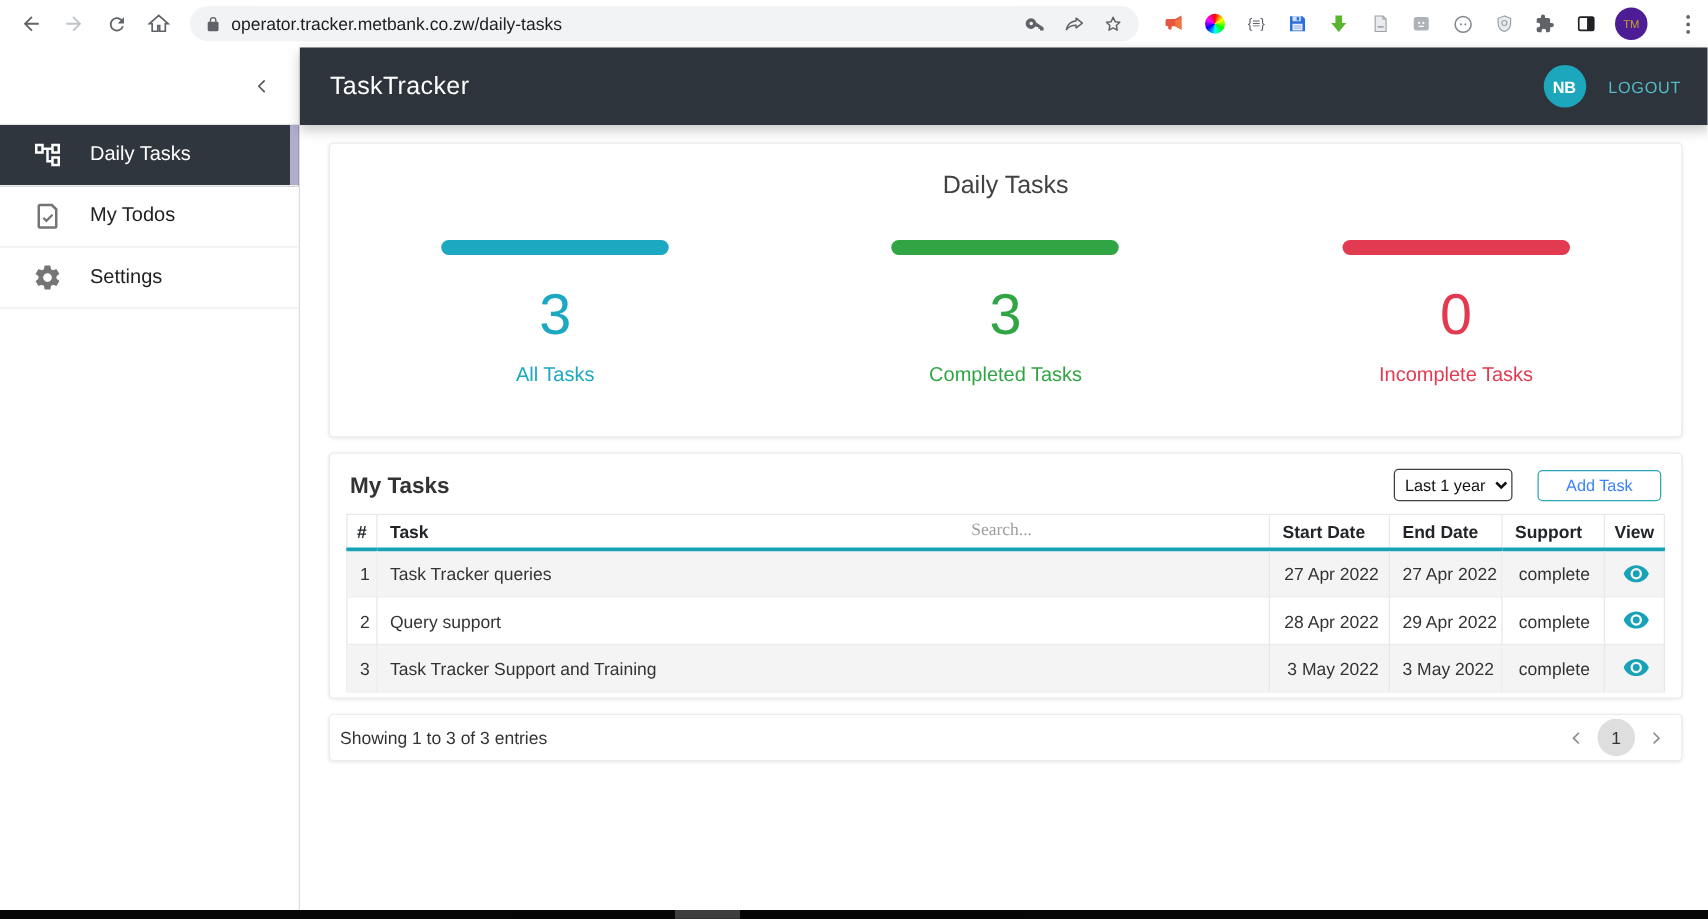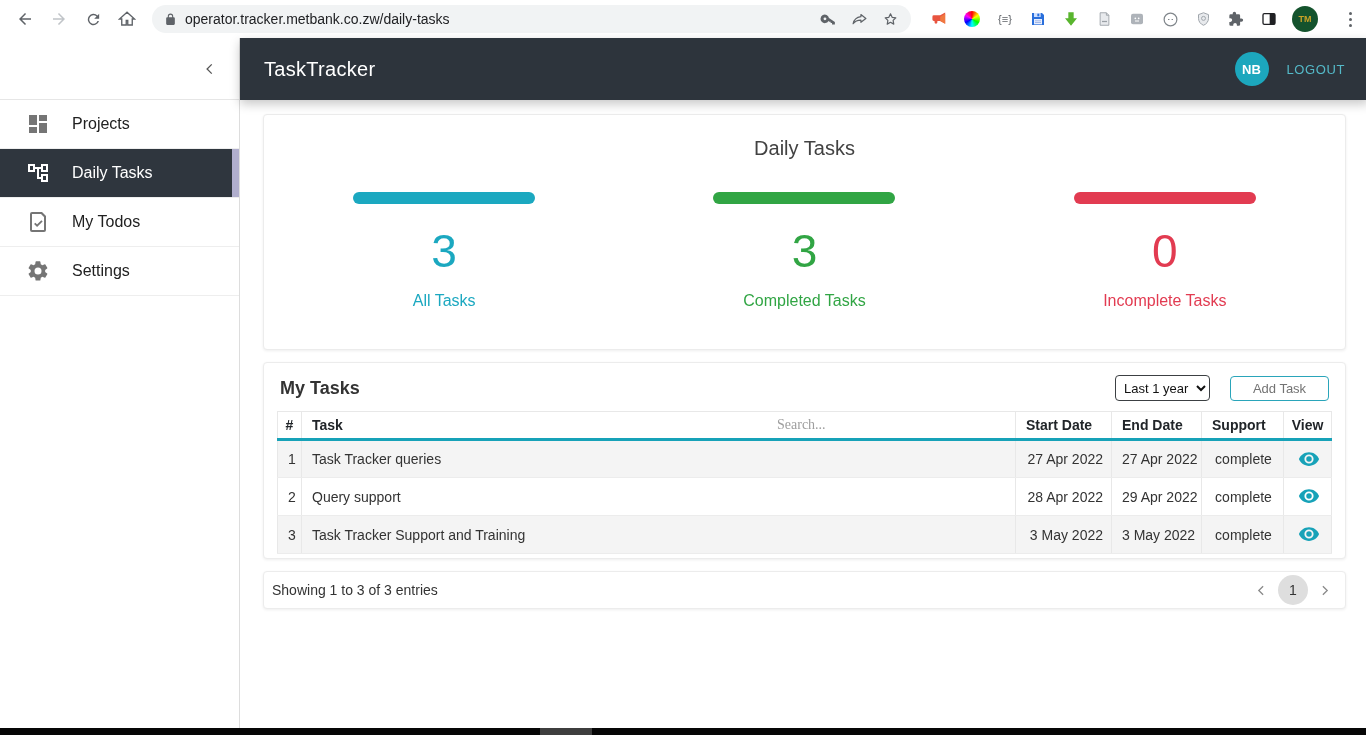--- a/index.html
+++ b/index.html
@@ -11,22 +11,22 @@
   .nav-btn { width:34px; height:34px; display:flex; align-items:center; justify-content:center; border-radius:50%; flex:0 0 auto; }
   .nav-btn svg { display:block; }
   .addr-pill { width:790px; height:28px; margin-left:8px; background:#f1f3f4; border-radius:14px;
     display:flex; align-items:center; padding:0 12px; }
   .addr-url { font-size:14px; color:#202124; margin-left:8px; white-space:nowrap; }
   .pill-right { margin-left:auto; display:flex; align-items:center; gap:14px; }
   .ext-row { display:flex; align-items:center; gap:13px; margin-left:18px; }
   .ext { width:20px; height:20px; display:flex; align-items:center; justify-content:center; font-size:11px; color:#5f6368; }
   .color-wheel { width:16px; height:16px; border-radius:50%;
     background:conic-gradient(#f00,#ff0,#0f0,#0ff,#00f,#f0f,#f00); }
-  .tm-avatar { width:26px; height:26px; border-radius:50%; background:#14532d; color:#c9a227;
-    font-size:9px; font-weight:bold; display:flex; align-items:center; justify-content:center; }
+  .tm-avatar { width:26px; height:26px; border-radius:50%; background:#4c1d95; color:#c9a227;
+    font-size:9px; font-weight:normal; display:flex; align-items:center; justify-content:center; }
   .menu-dots { display:flex; flex-direction:column; gap:3px; margin-left:12px; padding:0 6px; }
   .menu-dots i { width:3px; height:3px; border-radius:50%; background:#5f6368; }
 
   
   .app { display:flex; height:691px; }
   .sidebar { width:240px; flex:0 0 240px; background:#fff; border-right:1px solid #ddd; }
   .sidebar-top { height:62px; display:flex; align-items:center; justify-content:flex-end;
     padding-right:22px; border-bottom:1px solid #e6e6e6; }
   .side-item { position:relative; height:49px; display:flex; align-items:center; padding-left:26px;
     border-bottom:1px solid #eee; cursor:pointer; }
@@ -63,21 +63,21 @@
   .c-red   { color:#e23b51; } .b-red   { background:#e23b51; }
 
   
   .tasks-card { margin-top:12px; padding:10px 13px 4px 13px; }
   .tasks-head { display:flex; align-items:center; padding:2px 3px 10px 3px; }
   .tasks-title { font-size:18px; font-weight:bold; color:#333;text-align:right; }
   .tasks-head-right { margin-left:auto; display:flex; align-items:center; gap:20px; }
   .range-select { height:26px; font-size:13px; font-family:inherit; color:#111;
     border:1.5px solid #3c4043; border-radius:4px; padding:0 4px; background:#fff; }
   .add-task-btn { width:99px; height:25px; background:#fff; border:1px solid #2aa5ba; border-radius:4px;
-    color:#737373; font-size:13px; font-family:inherit; cursor:pointer; }
+    color:#3b82f6; font-size:13px; font-family:inherit; cursor:pointer; }
 
   table.tasks { width:100%; border-collapse:collapse; table-layout:fixed; border:1px solid #e8e8e8; border-bottom:none; }
   table.tasks th { height:28px; font-size:14px; font-weight:bold; color:#212529; text-align:left;
     padding:0 8px 0 10px; border-right:1px solid #e8e8e8; border-bottom:3px solid #17a2b8; white-space:nowrap; }
   table.tasks th.th-num, table.tasks th.th-view { text-align:center; padding:0; }
   table.tasks th .task-th { display:flex; align-items:center; }
   .table-search { margin-left:auto; margin-right:100px; border:none; outline:none; background:transparent;
     font-size:14px; font-family:Liberation Serif, serif; color:#333; width:130px; }
   .table-search::placeholder { color:#9e9e9e; font-weight:normal; }
   table.tasks td { height:38px; font-size:14px; color:#333; padding:0 8px 0 10px;
@@ -220,26 +220,20 @@
 <div class="app">
   <aside class="sidebar">
     <div class="sidebar-top">
       <span style="line-height:0;cursor:pointer;">
         <svg width="14" height="14" viewBox="0 0 24 24">
             <path d="M15 4 7 12l8 8" fill="none" stroke="#555" stroke-width="2.2"></path>
           </svg>
       </span>
     </div>
 
-    <div class="side-item">
-      <svg class="s-ico" viewBox="0 0 24 24">
-          <path d="M3 13h8V3H3v10zm0 8h8v-6H3v6zm10 0h8V11h-8v10zm0-18v6h8V3h-8z" fill="currentColor"></path>
-        </svg>
-      <span class="s-label">Projects</span>
-    </div>
 
     <div class="side-item active">
       <svg class="s-ico" viewBox="0 0 24 24">
           <path d="M22 11V3h-7v3H9V3H2v8h7V8h2v10h4v3h7v-8h-7v3h-2V8h2v3h7zM7 9H4V5h3v4zm10 6h3v4h-3v-4zm0-10h3v4h-3V5z" fill="currentColor"></path>
         </svg>
       <span class="s-label">Daily Tasks</span>
       <span class="active-strip"></span>
     </div>
 
     <div class="side-item">

